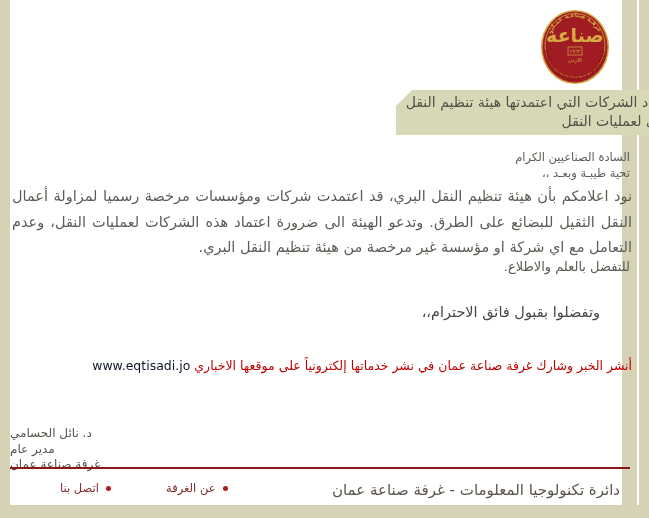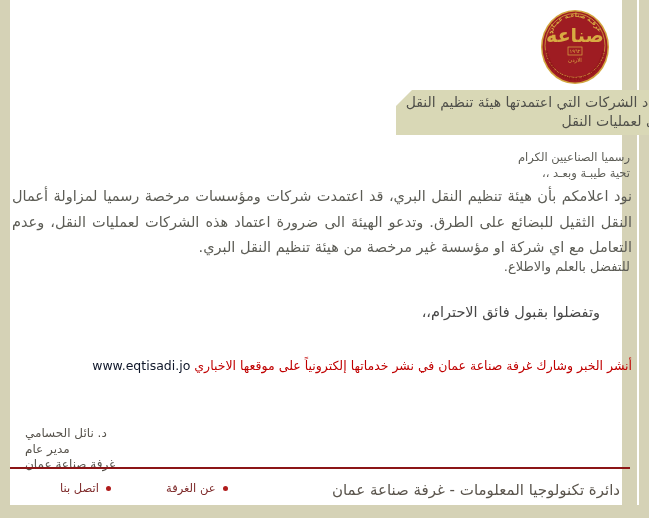--- a/index.html
+++ b/index.html
@@ -27,21 +27,21 @@
   .greeting{right:19px;top:149px;direction:rtl;text-align:right;
     font-size:11.5px;line-height:16px;color:#5c5c55;}
   .body-par{right:17px;left:12px;top:184px;direction:rtl;
     font-size:14.5px;line-height:25.5px;color:#5c5c55;text-align:justify;}
   .info-line{right:19px;top:259px;direction:rtl;font-size:13px;color:#5c5c55;}
   .closing{right:49px;top:304px;direction:rtl;font-size:14.5px;
     font-weight:normal;color:#474747;}
   .promo{right:17px;top:358px;direction:rtl;text-align:right;
     font-size:12.5px;color:#c00000;}
   .promo a{color:#0f172a;text-decoration:none;margin-left:42px;}
-  .signature{left:25px;top:426px;direction:rtl;text-align:left;
+  .signature{left:10px;top:426px;direction:rtl;text-align:left;
     font-size:12px;line-height:15.5px;color:#57534c;}
   .rule{left:10px;top:467px;width:620px;height:2px;background:#8c1516;}
   .footer-link{top:481px;display:flex;align-items:center;gap:7px;
     font-size:11.5px;color:#7e2a2a;direction:rtl;flex-direction:row-reverse;
     cursor:pointer;}
   .footer-contact{left:60px;}
   .footer-about{left:166px;}
   .bullet{width:5px;height:5px;border-radius:50%;background:#b01c1c;
     display:inline-block;flex:0 0 auto;}
   .footer-dept{right:29px;top:481px;direction:rtl;font-size:15px;color:#5a544c;}
@@ -74,21 +74,21 @@
     <text font-size="4.6" fill="#8c1516" font-weight="bold" font-family="DejaVu Sans, sans-serif" letter-spacing="0.4">
       <textPath href="#bottomArc" startOffset="50%" text-anchor="middle">AMMAN CHAMBER OF INDUSTRY</textPath>
     </text>
   </svg>
 
   <div class="abs title-bar">
     <span>اعتماد الشركات التي اعتمدتها هيئة تنظيم النقل البري لعمليات النقل</span>
   </div>
 
   <div class="abs greeting">
-    <div>رسميا الصناعيين الكرام</div>
+    <div>السادة الصناعيين الكرام</div>
     <div>تحية طيبـة وبعـد ،،</div>
   </div>
 
   <p class="abs body-par" style="margin:0">نود اعلامكم بأن هيئة تنظيم النقل البري، قد اعتمدت شركات ومؤسسات مرخصة رسميا لمزاولة أعمال النقل الثقيل للبضائع على الطرق. وتدعو الهيئة الى ضرورة اعتماد هذه الشركات لعمليات النقل، وعدم التعامل مع اي شركة او مؤسسة غير مرخصة من هيئة تنظيم النقل البري.</p>
 
   <div class="abs info-line">للتفضل بالعلم والاطلاع.</div>
 
   <div class="abs closing">وتفضلوا بقبول فائق الاحترام،،</div>
 
   <div class="abs promo">

